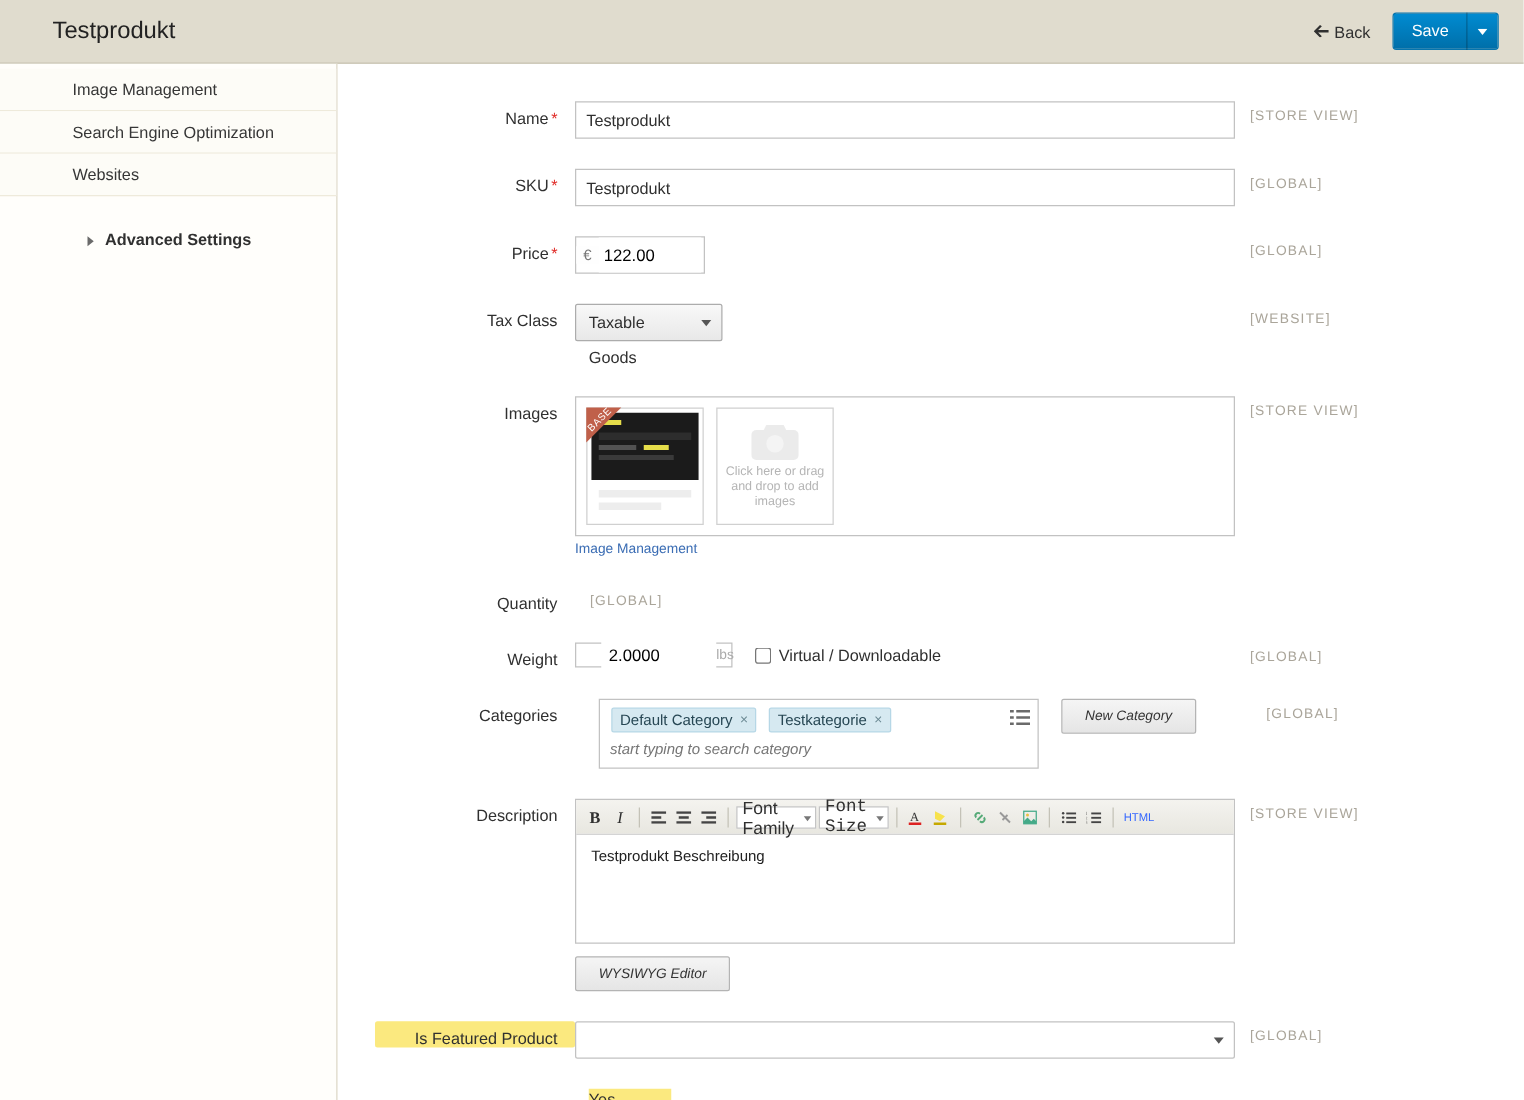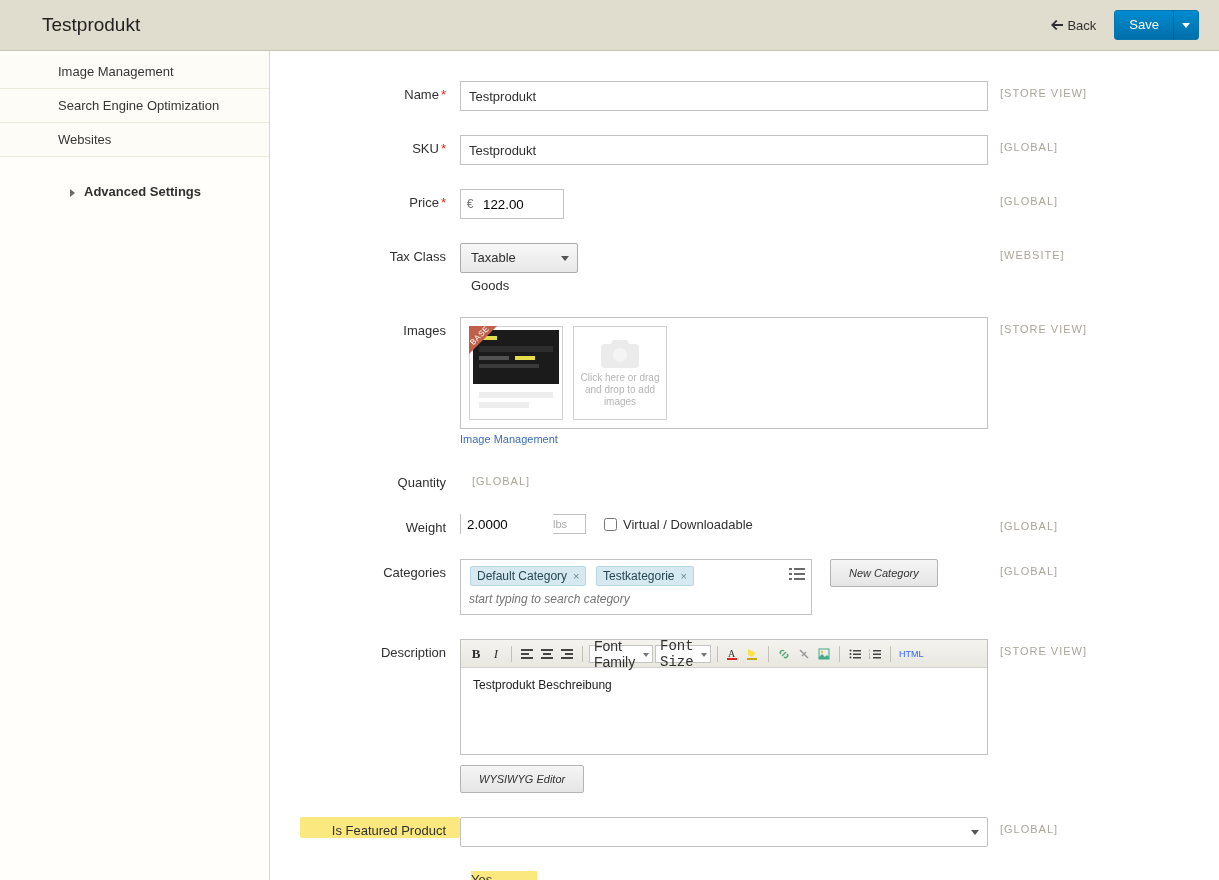--- a/index.html
+++ b/index.html
@@ -226,33 +226,35 @@
   }
 
   .qty-row .form-field { display:flex; gap:14px; align-items:center; }
 
   .weight-wrap {
     display:flex; align-items:center;
     height:20px;
     border:1px solid #c2c2c2;
     width:126px;
     position:relative;
+    padding-left:20px;
   }
   .weight-wrap input { border:none; height:28px; width:92px; padding:0 6px; outline:none; }
   .weight-wrap .unit { font-size:11px; color:#aaa; padding-right:6px; }
 
   .weight-row .form-field { display:flex; gap:18px; align-items:center; }
   .vcheck { display:flex; align-items:center; gap:6px; cursor:pointer; }
   .vcheck input[type=checkbox] { width:13px; height:13px; }
 
   .tokenbox {
     width: 352px;
     min-height: 48px;
     position: relative;
     padding: 4px 28px 4px 6px;
+    margin-left: 19px;
   }
   .token {
     display:inline-flex; align-items:center;
     background:#d6e9f1;
     border:1px solid #b6d7e6;
     border-radius:2px;
     padding:2px 6px;
     margin:2px 3px;
     font-size:12px;
     color:#274754;

